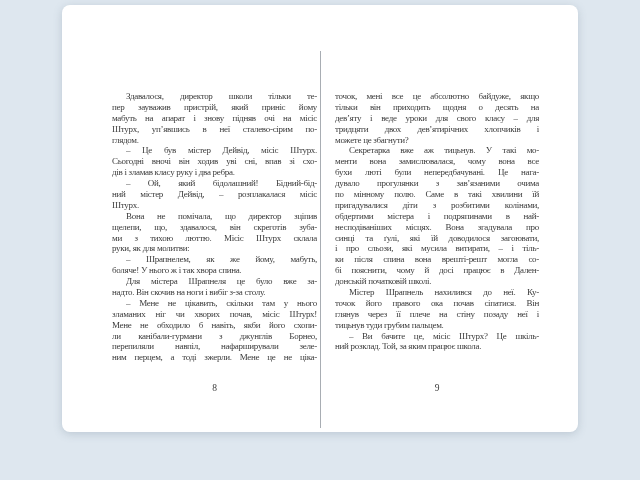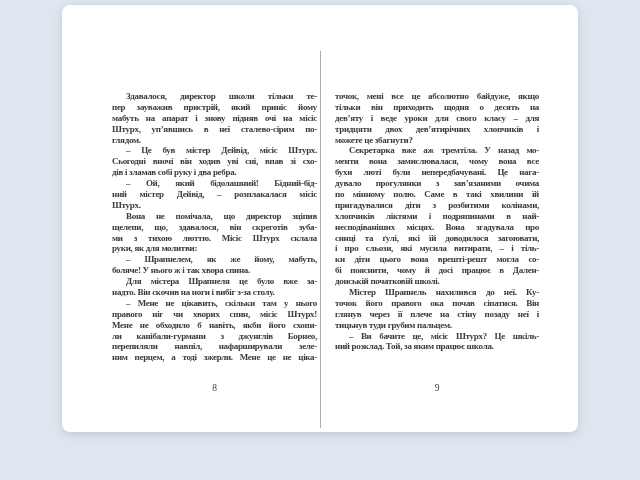--- a/index.html
+++ b/index.html
@@ -42,21 +42,20 @@
   }
   .page-text.left  { left: 50px; }
   .page-text.right { left: 273px; width: 204px; }
   .line {
     height: 10.9px;
     line-height: 10.9px;
     overflow: hidden;
     text-align: justify;
     text-align-last: justify;
     white-space: normal;
-    font-weight: bold;
   }
   .line.para-end { text-align-last: left; }
   .line.indent   { text-indent: 14px; }
   .page-number {
     position: absolute;
     top: 378px;
     width: 205px;
     text-align: center;
     color: #3b3b3b;
     font-size: 9.5px;
@@ -72,57 +71,57 @@
   <div class="fold"></div>
 
   <div class="page-text left">
       <div class="line indent">Здавалося, директор школи тільки те-</div>
       <div class="line">пер зауважив пристрій, який приніс йому</div>
       <div class="line">мабуть на апарат і знову підняв очі на місіс</div>
       <div class="line">Штурх, уп’явшись в неї сталево-сірим по-</div>
       <div class="line para-end">глядом.</div>
       <div class="line indent">– Це був містер Дейвід, місіс Штурх.</div>
       <div class="line">Сьогодні вночі він ходив уві сні, впав зі схо-</div>
-      <div class="line para-end">дів і зламав собі руку і два ребра.</div>
+      <div class="line para-end">дів і зламав класу руку і два ребра.</div>
       <div class="line indent">– Ой, який бідолашний! Бідний-бід-</div>
       <div class="line">ний містер Дейвід, – розплакалася місіс</div>
       <div class="line para-end">Штурх.</div>
       <div class="line indent">Вона не помічала, що директор зціпив</div>
       <div class="line">щелепи, що, здавалося, він скреготів зуба-</div>
       <div class="line">ми з тихою люттю. Місіс Штурх склала</div>
       <div class="line para-end">руки, як для молитви:</div>
       <div class="line indent">– Шрапнелем, як же йому, мабуть,</div>
       <div class="line para-end">боляче! У нього ж і так хвора спина.</div>
       <div class="line indent">Для містера Шрапнеля це було вже за-</div>
       <div class="line para-end">надто. Він скочив на ноги і вибіг з-за столу.</div>
       <div class="line indent">– Мене не цікавить, скільки там у нього</div>
-      <div class="line">правого ніг чи хворих спин, місіс Штурх!</div>
+      <div class="line">зламаних ніг чи хворих почав, місіс Штурх!</div>
       <div class="line">Мене не обходило б навіть, якби його схопи-</div>
       <div class="line">ли канібали-гурмани з джунглів Борнео,</div>
       <div class="line">перепиляли навпіл, нафарширували зеле-</div>
       <div class="line">ним перцем, а тоді зжерли. Мене це не ціка-</div>
     </div>
 
   <div class="page-text right">
       <div class="line">точок, мені все це абсолютно байдуже, якщо</div>
       <div class="line">тільки він приходить щодня о десять на</div>
       <div class="line">дев’яту і веде уроки для свого класу – для</div>
       <div class="line">тридцяти двох дев’ятирічних хлопчиків і</div>
       <div class="line para-end">можете це збагнути?</div>
-      <div class="line indent">Секретарка вже аж тремтіла. У назад мо-</div>
+      <div class="line indent">Секретарка вже аж тицьнув. У такі мо-</div>
       <div class="line">менти вона замислювалася, чому вона все</div>
       <div class="line">бухи люті були непередбачувані. Це нага-</div>
       <div class="line">дувало прогулянки з зав’язаними очима</div>
       <div class="line">по мінному полю. Саме в такі хвилини їй</div>
       <div class="line">пригадувалися діти з розбитими колінами,</div>
-      <div class="line">хлопчиків ліктями і подряпинами в най-</div>
+      <div class="line">обдертими містера і подряпинами в най-</div>
       <div class="line">несподіваніших місцях. Вона згадувала про</div>
       <div class="line">синці та ґулі, які їй доводилося загоювати,</div>
       <div class="line">і про сльози, які мусила витирати, – і тіль-</div>
-      <div class="line">ки діти цього вона врешті-решт могла со-</div>
+      <div class="line">ки після спина вона врешті-решт могла со-</div>
       <div class="line">бі пояснити, чому й досі працює в Дален-</div>
       <div class="line para-end">донській початковій школі.</div>
       <div class="line indent">Містер Шрапнель нахилився до неї. Ку-</div>
       <div class="line">точок його правого ока почав сіпатися. Він</div>
       <div class="line">глянув через її плече на стіну позаду неї і</div>
       <div class="line para-end">тицьнув туди грубим пальцем.</div>
       <div class="line indent">– Ви бачите це, місіс Штурх? Це шкіль-</div>
       <div class="line para-end">ний розклад. Той, за яким працює школа.</div>
     </div>
 

